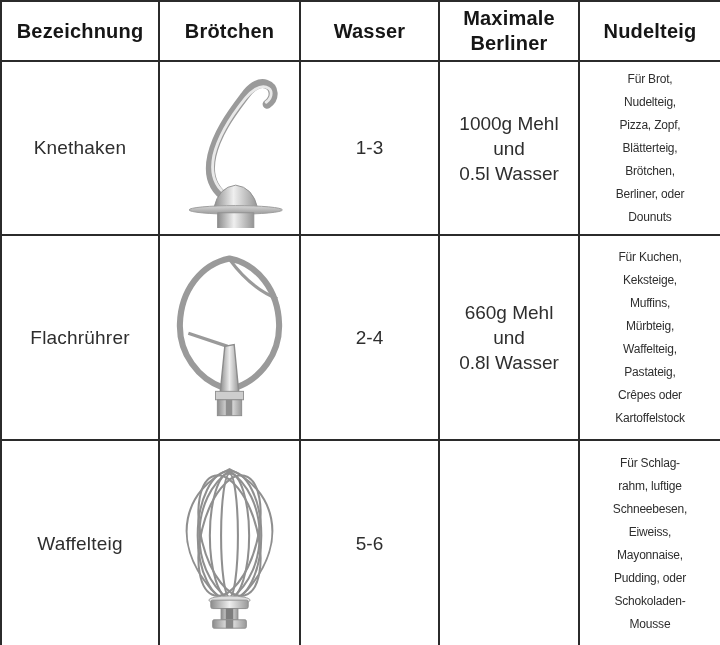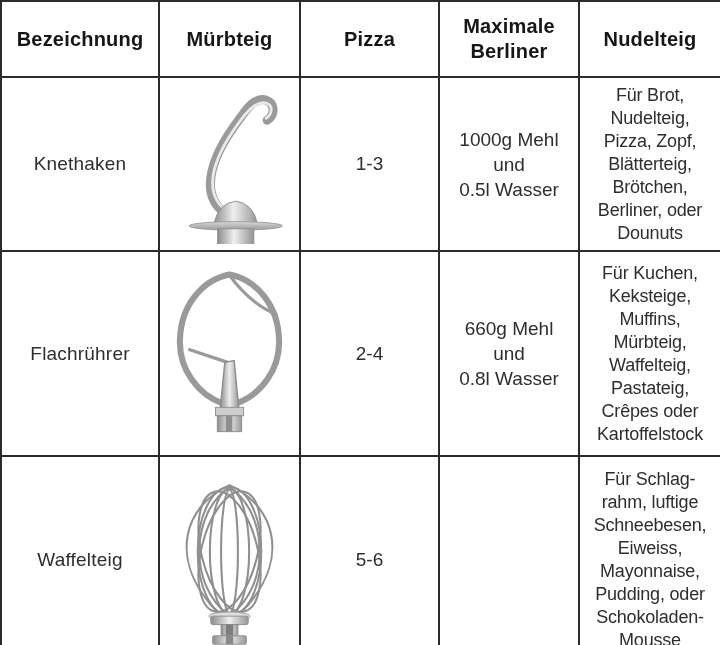--- a/index.html
+++ b/index.html
@@ -19,52 +19,52 @@
     width:720px;height:645px;
     border-collapse:collapse;table-layout:fixed;
     background:var(--background);
   }
   table.attachments th,
   table.attachments td{
     border:2px solid var(--border-color);
     vertical-align:middle;text-align:center;
     padding:2px 4px;overflow:hidden;
   }
-  tr.header-row{height:76px;}
+  tr.header-row{height:60px;}
   tr.row-0{height:174px;}
   tr.row-1{height:205px;}
   tr.row-2{height:208px;}
   th.hdr{
     font-size:20px;font-weight:bold;color:var(--header-text-color);
     line-height:25px;white-space:pre-line;letter-spacing:.2px;
   }
   td.cell-name{font-size:19px;letter-spacing:.2px;border-radius:29px;}
   td.cell-stufe{font-size:19px;}
   td.cell-zutaten{font-size:19px;line-height:25px;white-space:pre-line;margin-top:23px;}
-  td.cell-bemerkung{font-size:18px;line-height:23px;white-space:pre-line;letter-spacing:-0.2px;margin-top:26px;}
+  td.cell-bemerkung{font-size:12px;line-height:23px;white-space:pre-line;letter-spacing:-0.2px;margin-top:26px;}
   td.cell-attachment{padding:0;}
   .att-wrap{display:flex;align-items:center;justify-content:center;width:100%;height:100%;}
   svg{display:block;}
 </style>
 </head>
 <body>
 
 <table class="attachments">
   <colgroup>
     <col style="width:158px">
       <col style="width:141px">
       <col style="width:139px">
       <col style="width:140px">
       <col style="width:142px">
   </colgroup>
   <thead>
     <tr class="header-row">
       <th class="hdr">Bezeichnung</th>
-      <th class="hdr">Mürbteig</th>
-      <th class="hdr">Pizza</th>
+      <th class="hdr">Brötchen</th>
+      <th class="hdr">Wasser</th>
       <th class="hdr">Maximale
 Berliner</th>
       <th class="hdr">Nudelteig</th>
     </tr>
   </thead>
   <tbody>
 
     <tr class="row-0">
       <td class="cell-name">Knethaken</td>
       <td class="cell-attachment">

